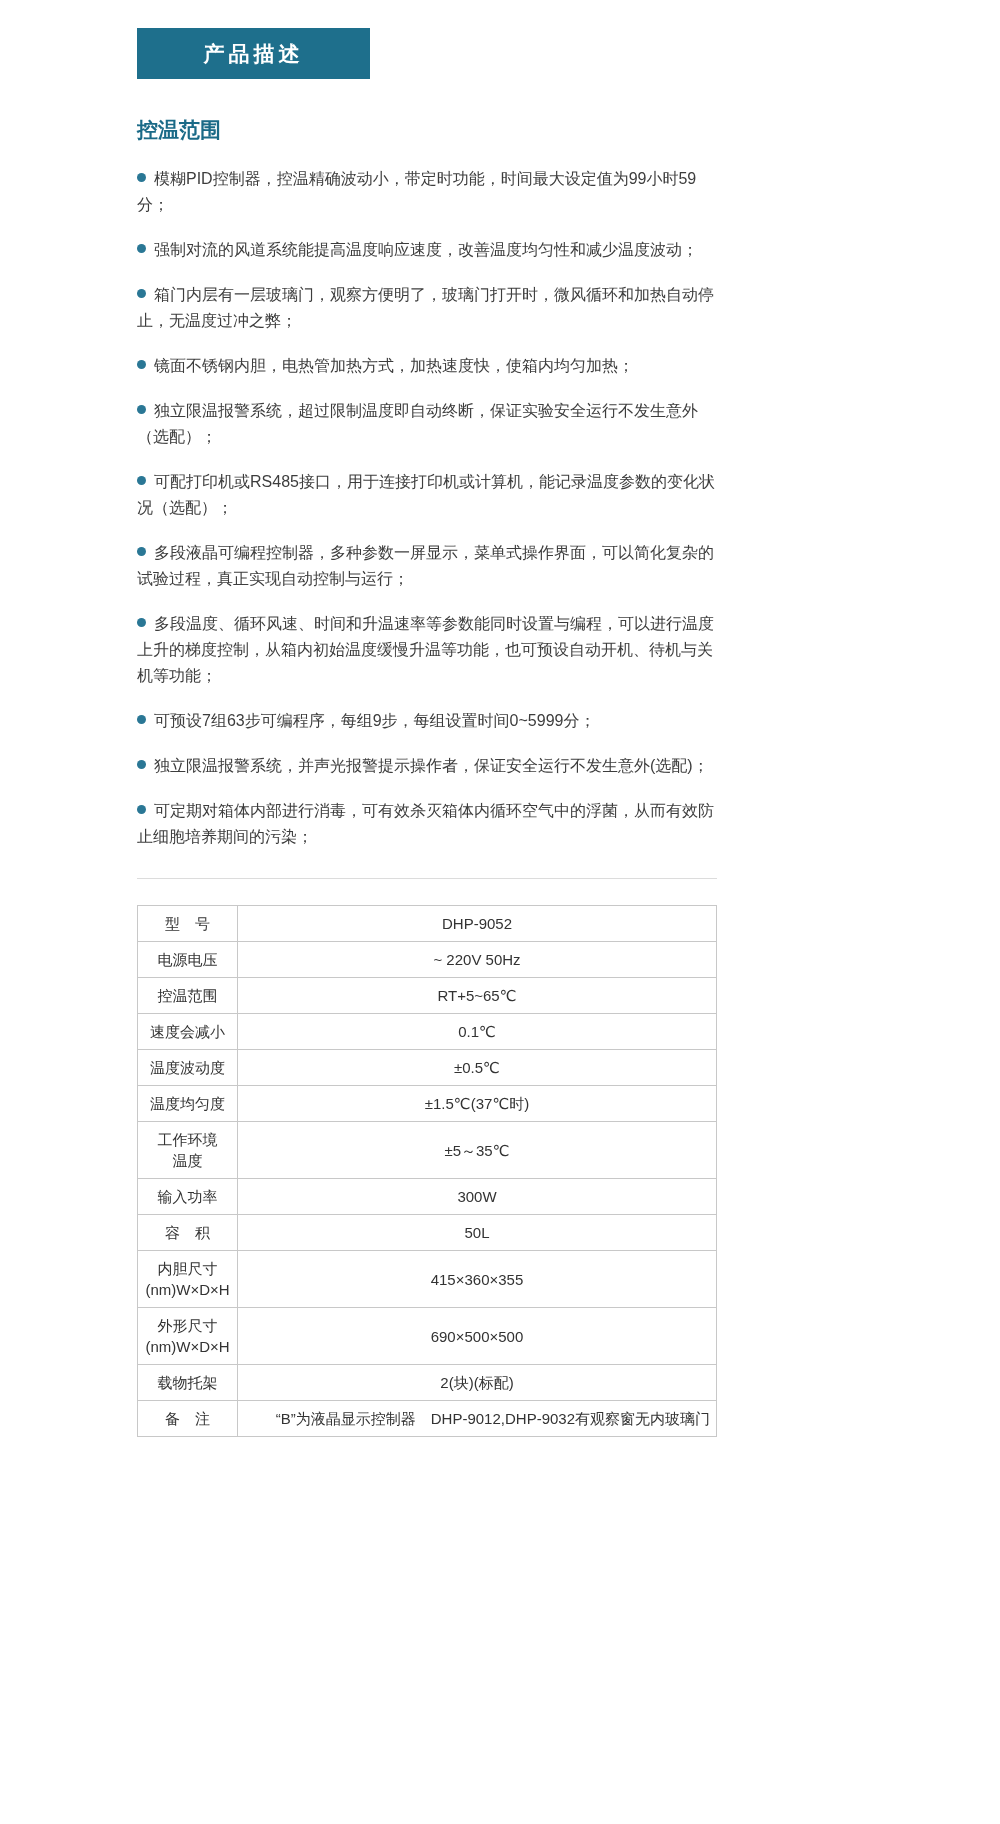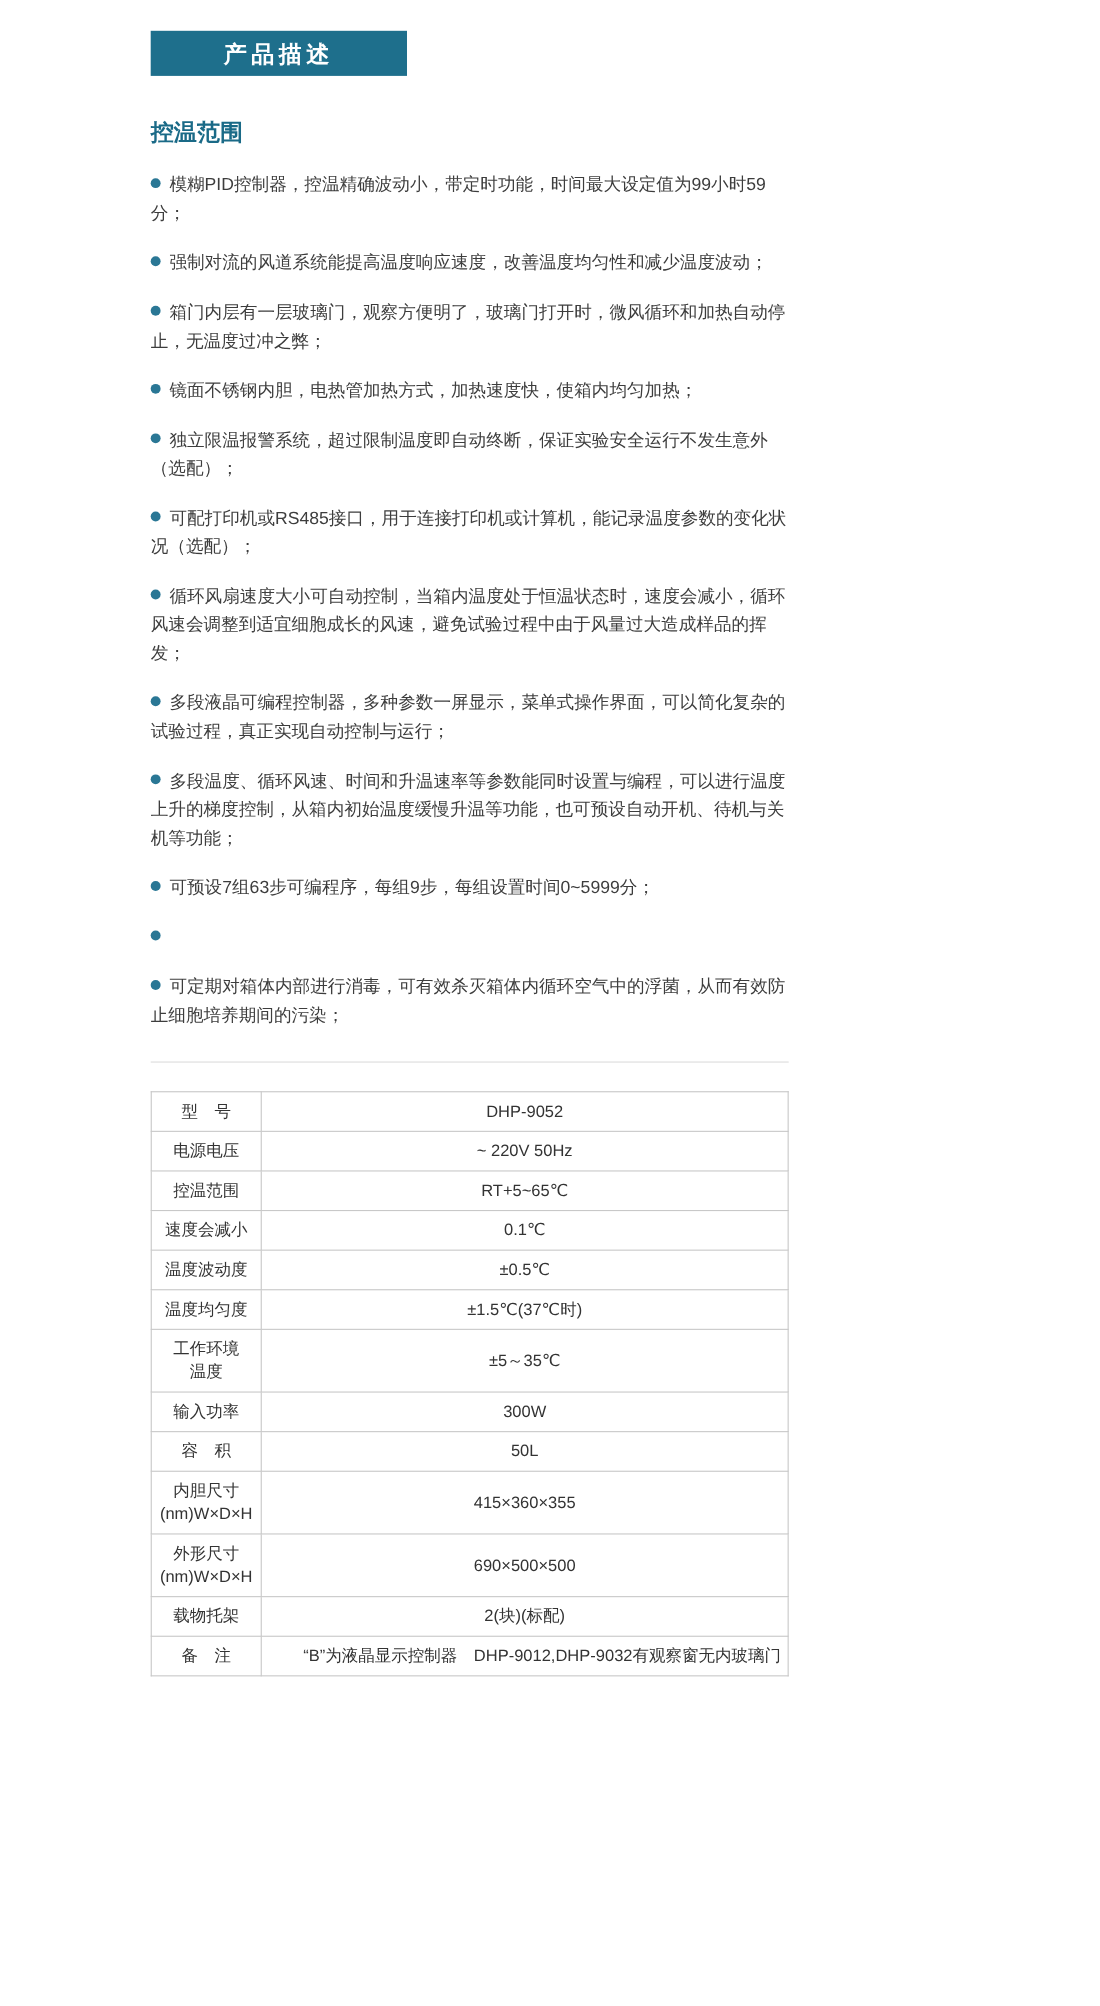--- a/index.html
+++ b/index.html
@@ -17,21 +17,21 @@
   }
   .content {
     position:absolute;
     left:137px;
     top:0;
     width:580px;
   }
   .banner {
     margin-top:28px;
     width:233px;
-    height:41px;
+    height:51px;
     background:#1e6f8c;
     color:#ffffff;
     font-size:21px;
     font-weight:bold;
     letter-spacing:4px;
     display:flex;
     align-items:center;
     justify-content:center;
   }
   .section-heading {
@@ -100,25 +100,24 @@
 
     <h2 class="section-heading features-heading">控温范围</h2>
 
     <ul class="feature-list">
       <li><span class="bullet"></span><span>模糊PID控制器，控温精确波动小，带定时功能，时间最大设定值为99小时59分；</span></li>
       <li><span class="bullet"></span><span>强制对流的风道系统能提高温度响应速度，改善温度均匀性和减少温度波动；</span></li>
       <li><span class="bullet"></span><span>箱门内层有一层玻璃门，观察方便明了，玻璃门打开时，微风循环和加热自动停止，无温度过冲之弊；</span></li>
       <li><span class="bullet"></span><span>镜面不锈钢内胆，电热管加热方式，加热速度快，使箱内均匀加热；</span></li>
       <li><span class="bullet"></span><span>独立限温报警系统，超过限制温度即自动终断，保证实验安全运行不发生意外（选配）；</span></li>
       <li><span class="bullet"></span><span>可配打印机或RS485接口，用于连接打印机或计算机，能记录温度参数的变化状况（选配）；</span></li>
-      <li><span class="bullet"></span><span>循环风扇速度大小可自动控制，当箱内温度处于恒温状态时，速度会减小，循环风速会调整到适宜细胞成长的风速，避免试验过程中由于风量过大造成样品的挥发；</span></li>
       <li><span class="bullet"></span><span>多段液晶可编程控制器，多种参数一屏显示，菜单式操作界面，可以简化复杂的试验过程，真正实现自动控制与运行；</span></li>
       <li><span class="bullet"></span><span>多段温度、循环风速、时间和升温速率等参数能同时设置与编程，可以进行温度上升的梯度控制，从箱内初始温度缓慢升温等功能，也可预设自动开机、待机与关机等功能；</span></li>
       <li><span class="bullet"></span><span>可预设7组63步可编程序，每组9步，每组设置时间0~5999分；</span></li>
-      <li><span class="bullet"></span></li>
+      <li><span class="bullet"></span><span>独立限温报警系统，并声光报警提示操作者，保证安全运行不发生意外(选配)；</span></li>
       <li><span class="bullet"></span><span>可定期对箱体内部进行消毒，可有效杀灭箱体内循环空气中的浮菌，从而有效防止细胞培养期间的污染；</span></li>
     </ul>
 
     <hr class="divider">
 
 
     <table class="specs-table">
       <tbody>
         <tr>
           <td class="spec-label">型　号</td>

